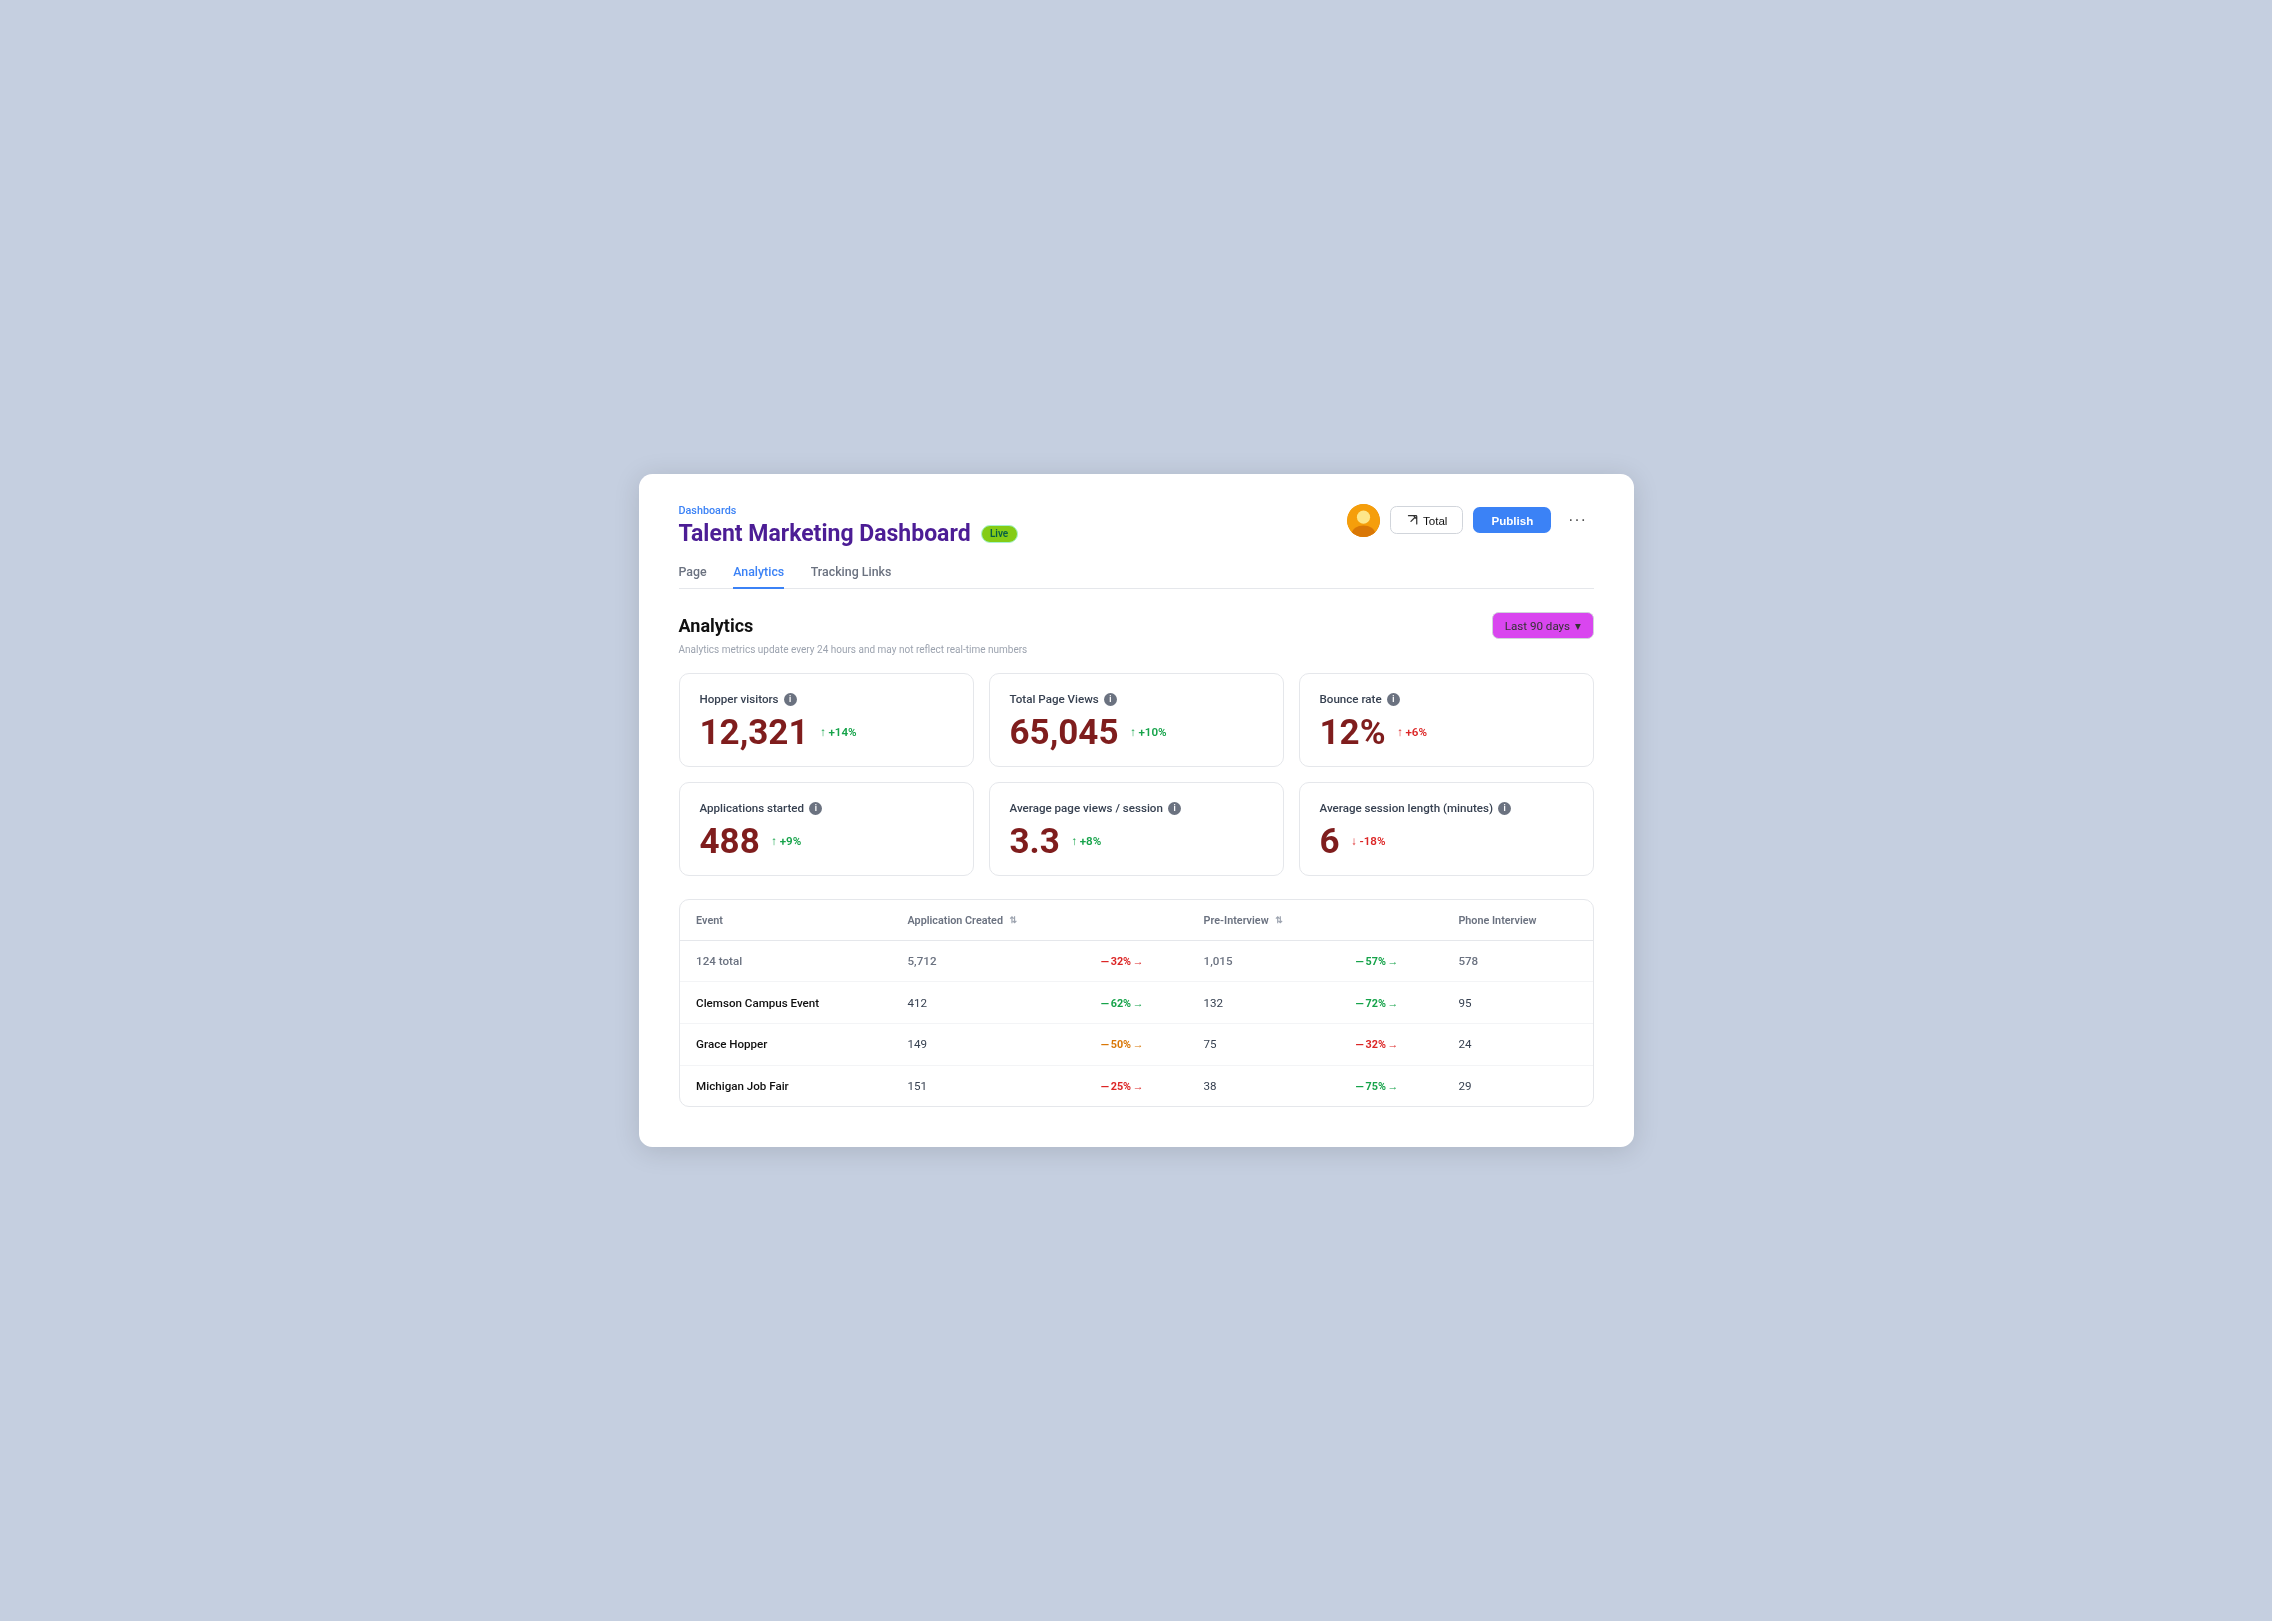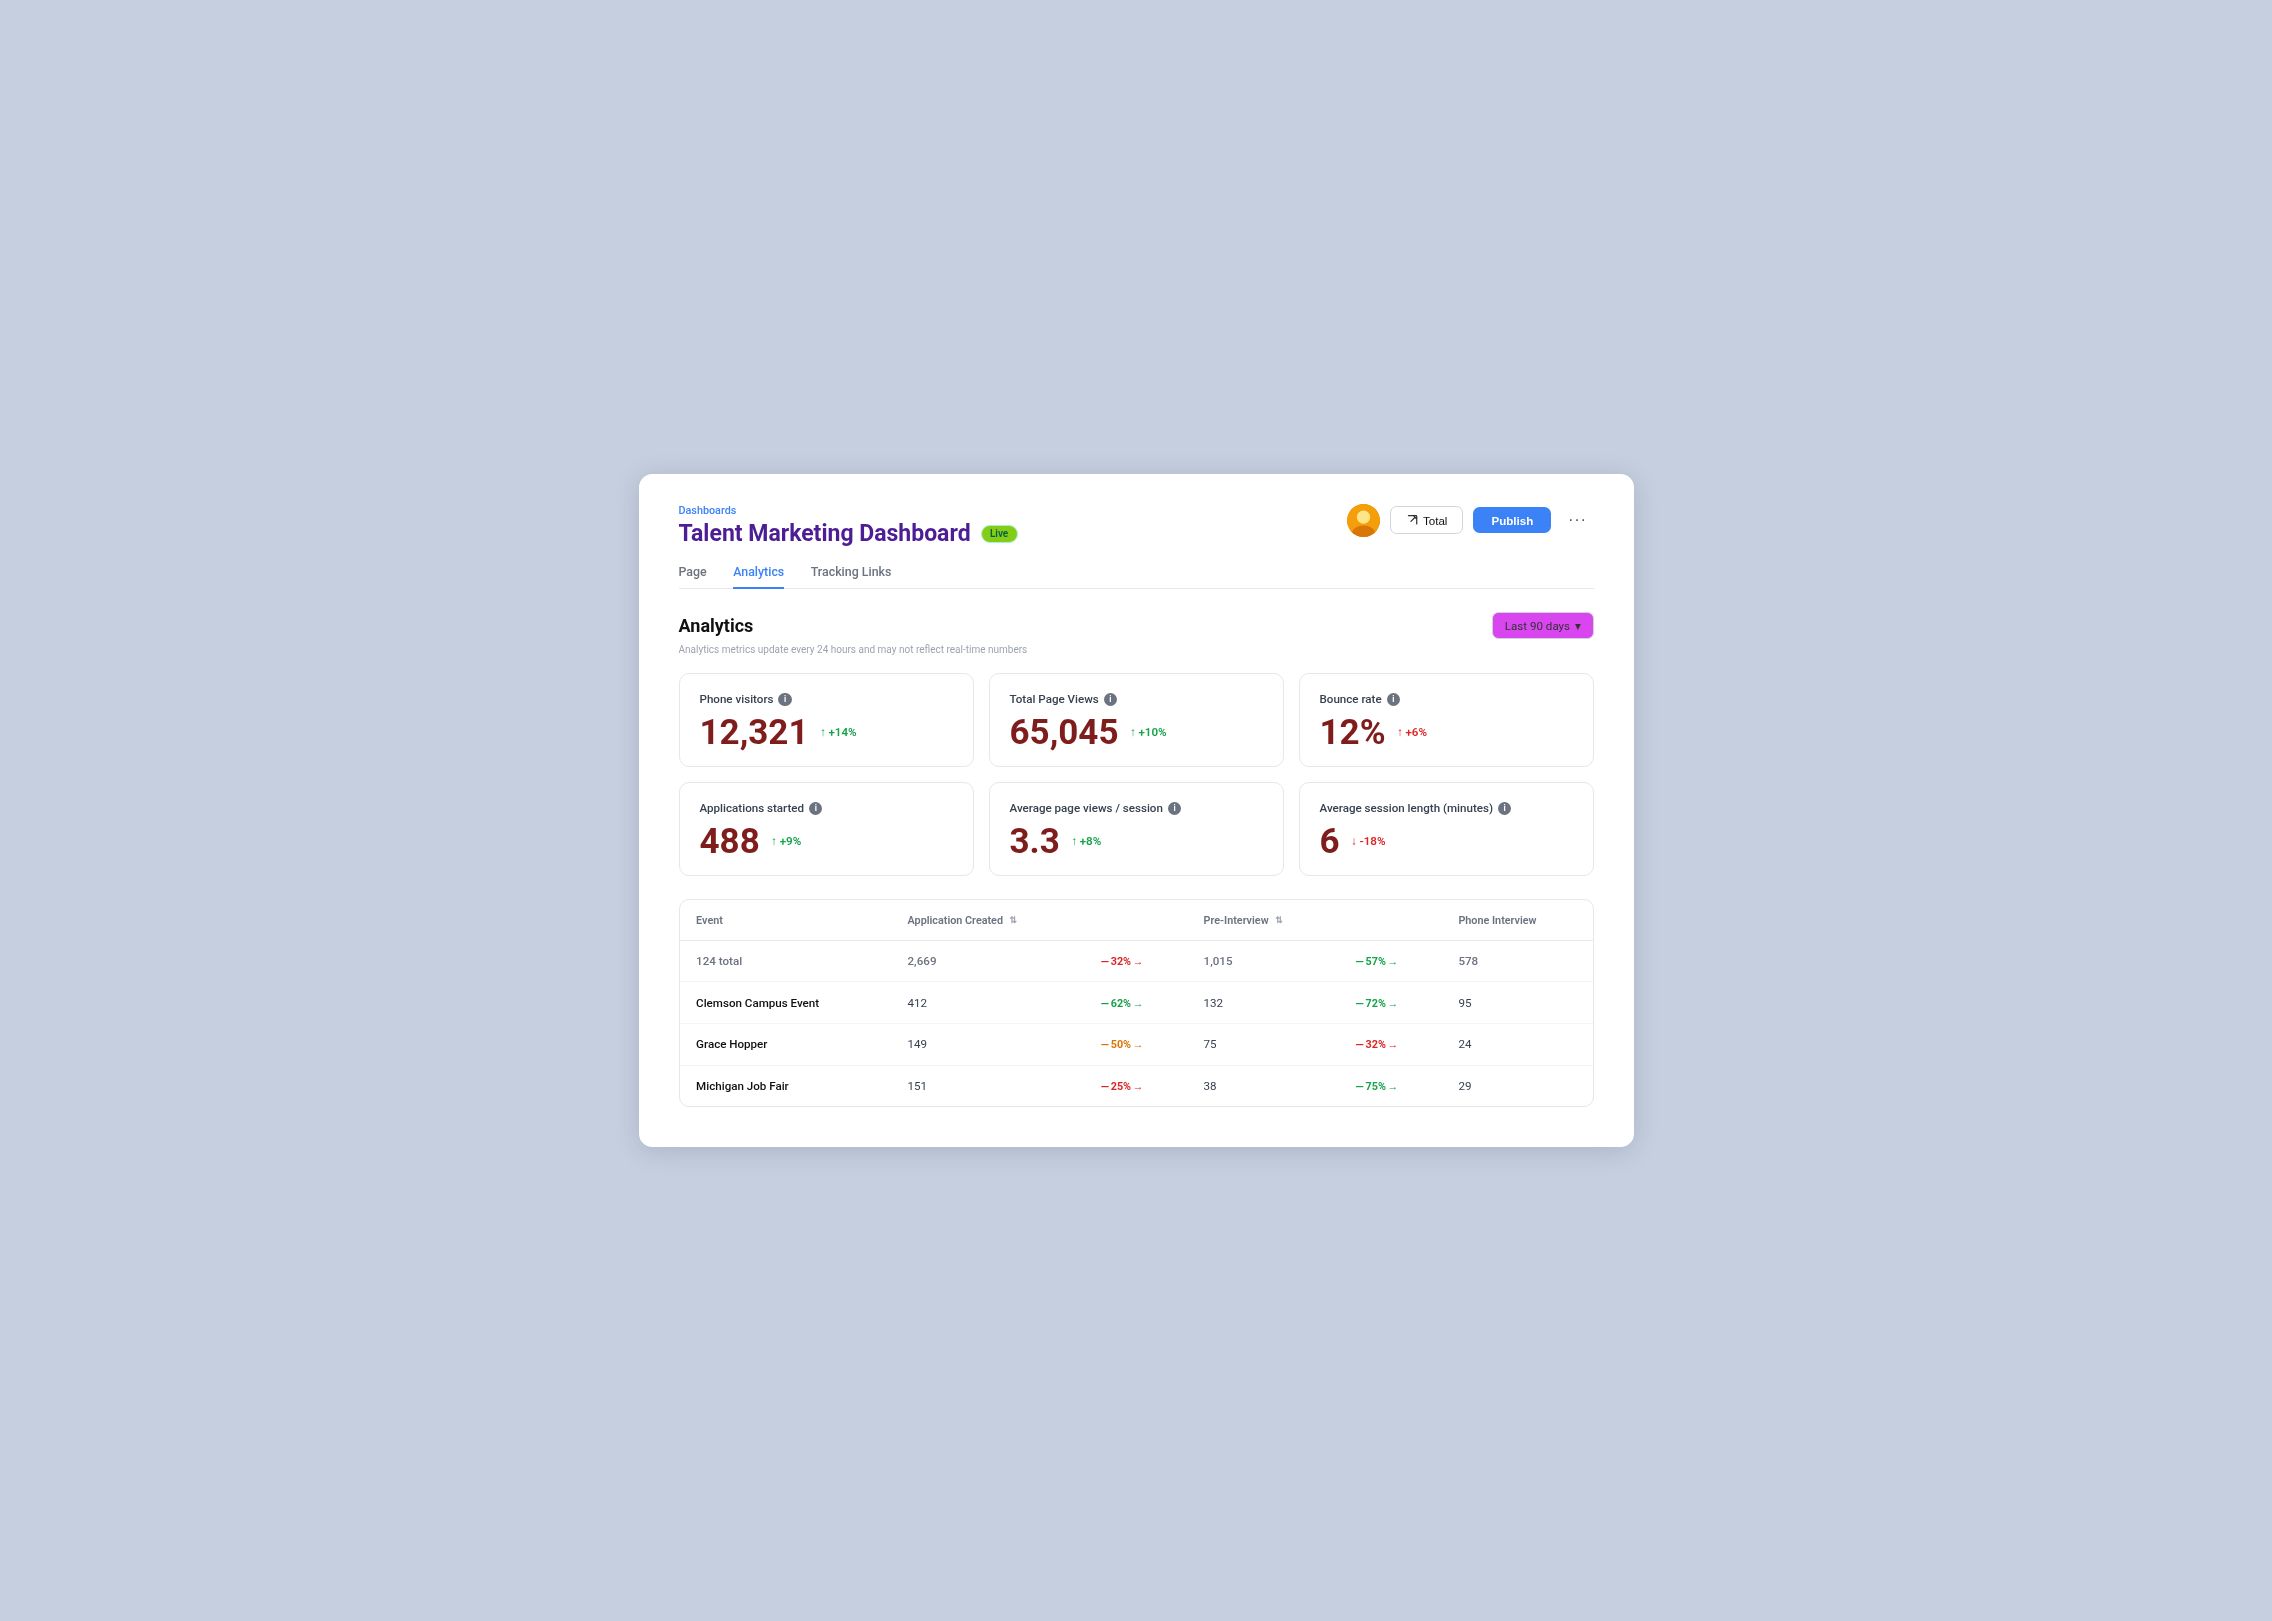--- a/index.html
+++ b/index.html
@@ -314,21 +314,21 @@
       <span>Last 90 days</span>
       <span>▾</span>
     </div>
   </div>
   <div class="analytics-note">Analytics metrics update every 24 hours and may not reflect real-time numbers</div>
 
   <div class="metrics-grid">
 
     <div class="metric-card">
       <div class="metric-label">
-        <span>Phone visitors</span>
+        <span>Hopper visitors</span>
         <span class="info-icon">i</span>
       </div>
       <div class="metric-value-row">
         <span class="metric-value">12,321</span>
         <span class="metric-change up-green">
           <span class="arrow-up-green"></span>
           <span>+14%</span>
         </span>
       </div>
     </div>
@@ -428,21 +428,21 @@
           <th></th>
           <th>
             <span>Phone Interview</span>
           </th>
         </tr>
       </thead>
       <tbody>
 
         <tr class="row-total">
           <td>124 total</td>
-          <td>2,669</td>
+          <td>5,712</td>
           <td>
             <span class="funnel-badge red">
               — <span>32%</span>→
             </span>
           </td>
           <td>1,015</td>
           <td>
             <span class="funnel-badge green">
               — <span>57%</span>→
             </span>

